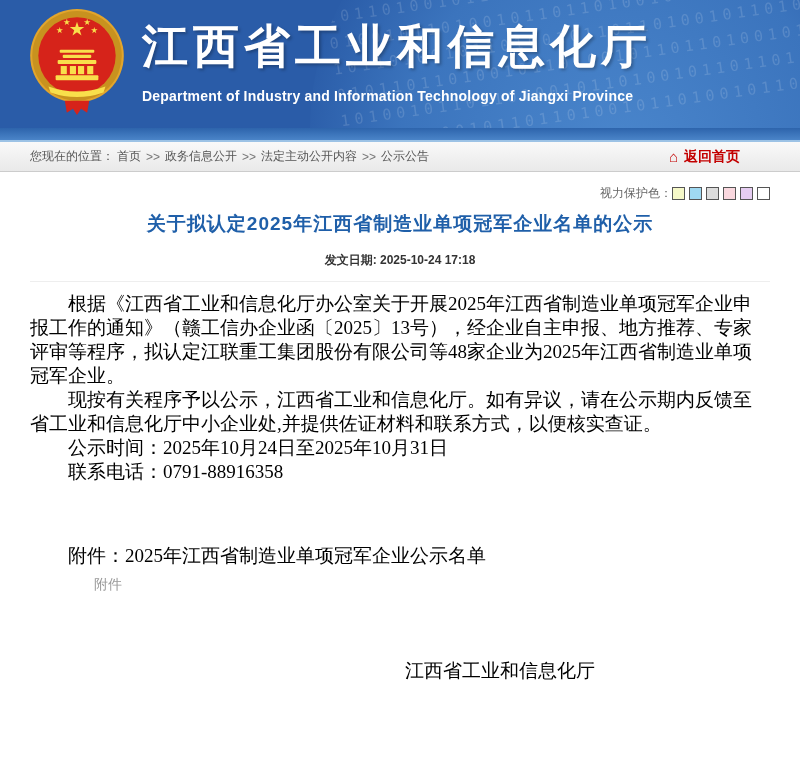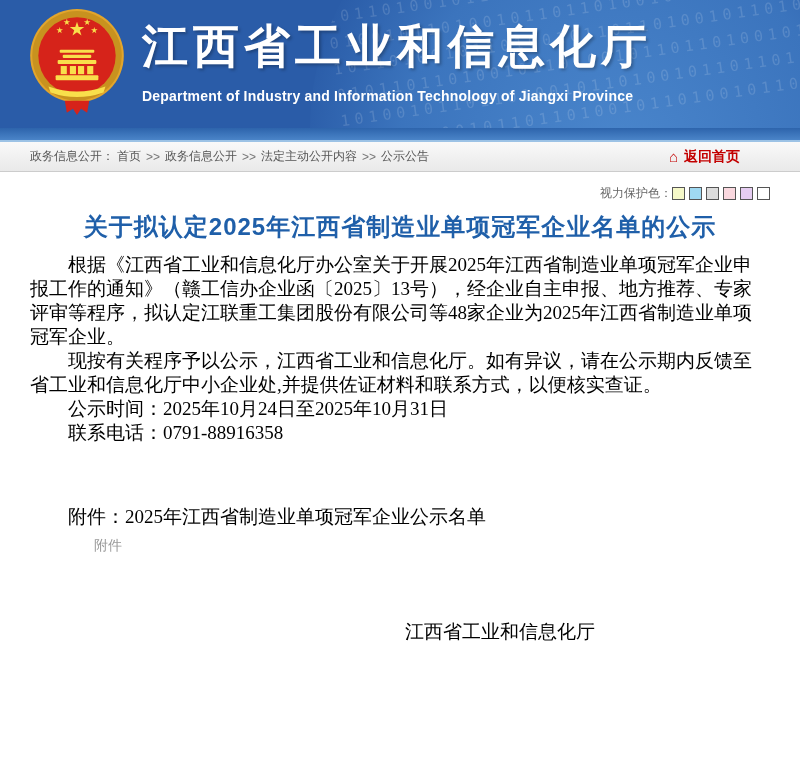--- a/index.html
+++ b/index.html
@@ -32,21 +32,21 @@
   .home-btn { display:flex; align-items:center; gap:6px; color:#c30000; font-weight:bold;
               font-size:14px; cursor:pointer; margin-right:30px; }
   .home-icon { font-size:15px; line-height:1; }
 
   
   .content { padding:0 30px; }
   .eye-row { margin-top:13px; display:flex; justify-content:flex-end; align-items:center;
              font-size:12px; color:#666; }
   .swatch { width:13px; height:13px; border:1px solid #555; display:inline-block; cursor:pointer; }
 
-  .art-title { margin-top:9px; text-align:center; font-size:24px; font-weight:bold; color:#1f5fa9;
+  .art-title { margin-top:9px; text-align:center; font-size:19px; font-weight:bold; color:#1f5fa9;
                letter-spacing:1px; }
   .art-date { margin-top:15px; text-align:center; font-size:12px; font-weight:bold; color:#333;
               padding-bottom:12px; border-bottom:1px solid #eee; }
 
   .body-text { margin-top:10px; font-family:"Liberation Serif","DejaVu Serif",serif;
                font-size:19px; color:#000; line-height:24px; }
   .body-text p { text-indent:2em; }
   .attach-p { margin-top:60px; cursor:pointer; }
   .attach-note { margin-top:8px; margin-left:64px; font-size:14px; color:#999;
                  font-family:Liberation Serif, serif; cursor:pointer; }
@@ -99,21 +99,21 @@
   <div class="header-text">
     <div class="header-title">江西省工业和信息化厅</div>
     <div class="header-sub">Department of Industry and Information Technology of Jiangxi Province</div>
   </div>
 </div>
 
 <div class="strip"></div>
 
 <div class="crumbbar">
   <div class="crumb-left">
-    <span>政务信息公开：</span>
+    <span>您现在的位置：</span>
     <span class="crumb-link">首页</span>
     <span class="crumb-sep">&gt;&gt;</span>
     <span class="crumb-link">政务信息公开</span>
     <span class="crumb-sep">&gt;&gt;</span>
     <span class="crumb-link">法定主动公开内容</span>
     <span class="crumb-sep">&gt;&gt;</span>
     <span class="crumb-link">公示公告</span>
   </div>
   <div class="home-btn">
     <span class="home-icon">⌂</span>
@@ -130,20 +130,21 @@
         <span class="swatch" style="background: rgb(159, 217, 242);"></span>
         <span class="swatch" style="background: rgb(220, 220, 220);"></span>
         <span class="swatch" style="background: rgb(250, 216, 223);"></span>
         <span class="swatch" style="background: rgb(230, 205, 242);"></span>
         <span class="swatch" style="background: rgb(255, 255, 255);"></span>
       </span>
   </div>
 
   <div class="art-title">关于拟认定2025年江西省制造业单项冠军企业名单的公示</div>
 
+  <div class="art-date">发文日期: 2025-10-24 17:18</div>
 
   <div class="body-text">
     <p>根据《江西省工业和信息化厅办公室关于开展2025年江西省制造业单项冠军企业申报工作的通知》（赣工信办企业函〔2025〕13号），经企业自主申报、地方推荐、专家评审等程序，拟认定江联重工集团股份有限公司等48家企业为2025年江西省制造业单项冠军企业。</p>
     <p>现按有关程序予以公示，江西省工业和信息化厅。如有异议，请在公示期内反馈至省工业和信息化厅中小企业处,并提供佐证材料和联系方式，以便核实查证。</p>
     <p>公示时间：2025年10月24日至2025年10月31日</p>
     <p>联系电话：0791-88916358</p>
     <p class="attach-p">附件：2025年江西省制造业单项冠军企业公示名单</p>
   </div>
 
   <div class="attach-note">附件</div>

